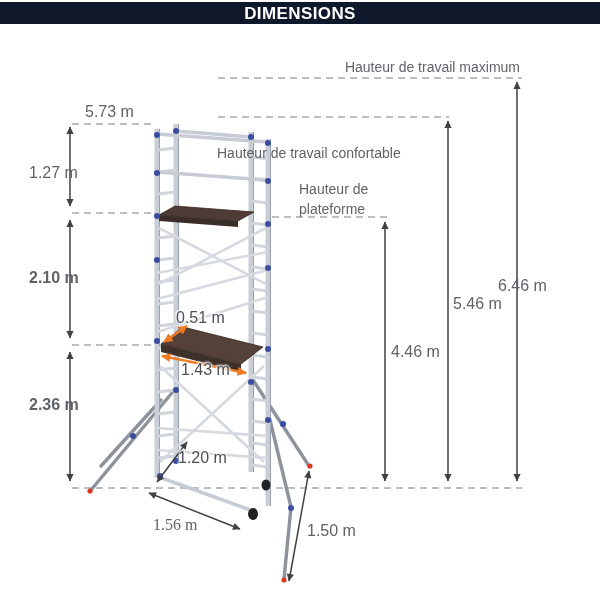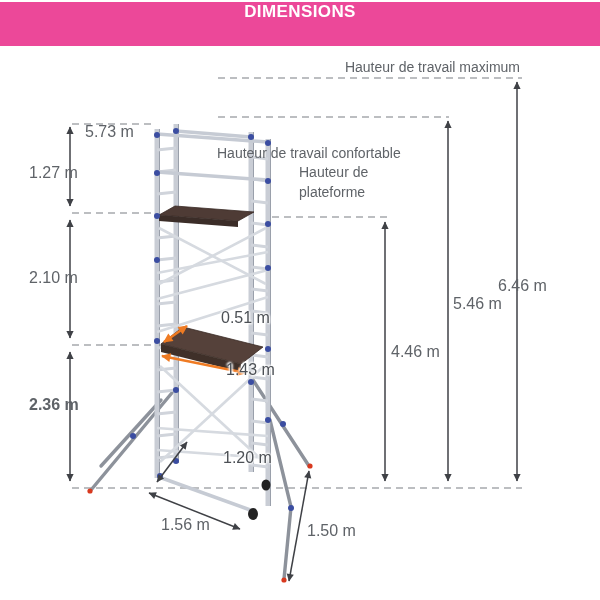--- a/index.html
+++ b/index.html
@@ -1,36 +1,35 @@
 <!DOCTYPE html>
 <html><head>
 <meta charset="utf-8">
 <style>
   html,body{margin:0;padding:0;background:#fff;}
   .stage{
     position:relative;width:600px;height:600px;background:#ffffff;overflow:hidden;
     font-family:"Liberation Sans",sans-serif;
   }
   .banner{
-    position:absolute;left:0;top:2px;width:600px;height:44px;
-    background:#ec4899;display:flex;align-items:flex-start;justify-content:center;
+    position:absolute;left:0;top:2px;width:600px;height:22px;
+    background:#0f172a;display:flex;align-items:flex-end;justify-content:center;
   }
   .banner-title{
     color:#ffffff;font-weight:bold;font-size:17px;letter-spacing:.4px;
   }
   svg.diagram{position:absolute;left:0;top:0;}
   .lbl{
     position:absolute;color:#5f6368;font-size:16px;line-height:1.15;white-space:nowrap;
   }
   .ann{font-size:14px;}
   .two-line{white-space:pre-line;line-height:1.45;}
   .halo{
     color:#4c5055;
     text-shadow:0 0 3px #fff,0 0 3px #fff,1px 1px 2px #fff,-1px -1px 2px #fff;
-    margin-left:45px;
   }
   .right-align{text-align:right;}
 </style>
 </head>
 <body>
 
 <div class="stage">
 
   <div class="banner">
     <span class="banner-title">DIMENSIONS</span>
@@ -193,32 +192,32 @@
     </g>
 
     <g stroke="#ef7b23" stroke-width="2.4" fill="none">
       <line x1="164" y1="342" x2="187" y2="326" marker-start="url(#mOrange)" marker-end="url(#mOrange)"></line>
       <line x1="162" y1="356" x2="246" y2="373" marker-start="url(#mOrange)" marker-end="url(#mOrange)"></line>
     </g>
   </svg>
 
   <div class="lbl ann right-align" style="left:240px;top:59px;width:280px;">Hauteur de travail maximum</div>
   <div class="lbl ann" style="left:217px;top:98px;margin-top:47px;">Hauteur de travail confortable</div>
-  <div class="lbl ann two-line" style="left:299px;top:162px;">Hauteur de
+  <div class="lbl ann two-line" style="left:299px;top:179px;">Hauteur de
 plateforme</div>
 
-  <div class="lbl" style="left:85px;top:103px;margin-top:20px;">5.73 m</div>
+  <div class="lbl" style="left:85px;top:103px;">5.73 m</div>
   <div class="lbl" style="left:29px;top:164px;">1.27 m</div>
-  <div class="lbl" style="left:29px;top:269px;">2.10 m</div>
+  <div class="lbl" style="left:29px;top:269px;font-weight:bold;">2.10 m</div>
   <div class="lbl" style="left:29px;top:396px;font-weight:bold;">2.36 m</div>
 
   <div class="lbl halo" style="left:176px;top:309px;">0.51 m</div>
   <div class="lbl halo" style="left:181px;top:361px;">1.43 m</div>
 
   <div class="lbl halo" style="left:178px;top:449px;">1.20 m</div>
-  <div class="lbl" style="left:161px;top:516px;">1.56 m</div>
+  <div class="lbl" style="left:153px;top:516px;font-family:Liberation Serif, serif;">1.56 m</div>
   <div class="lbl" style="left:307px;top:522px;">1.50 m</div>
 
   <div class="lbl" style="left:391px;top:343px;">4.46 m</div>
   <div class="lbl" style="left:453px;top:295px;">5.46 m</div>
   <div class="lbl" style="left:498px;top:277px;">6.46 m</div>
 
 </div>
 
 </body></html>

